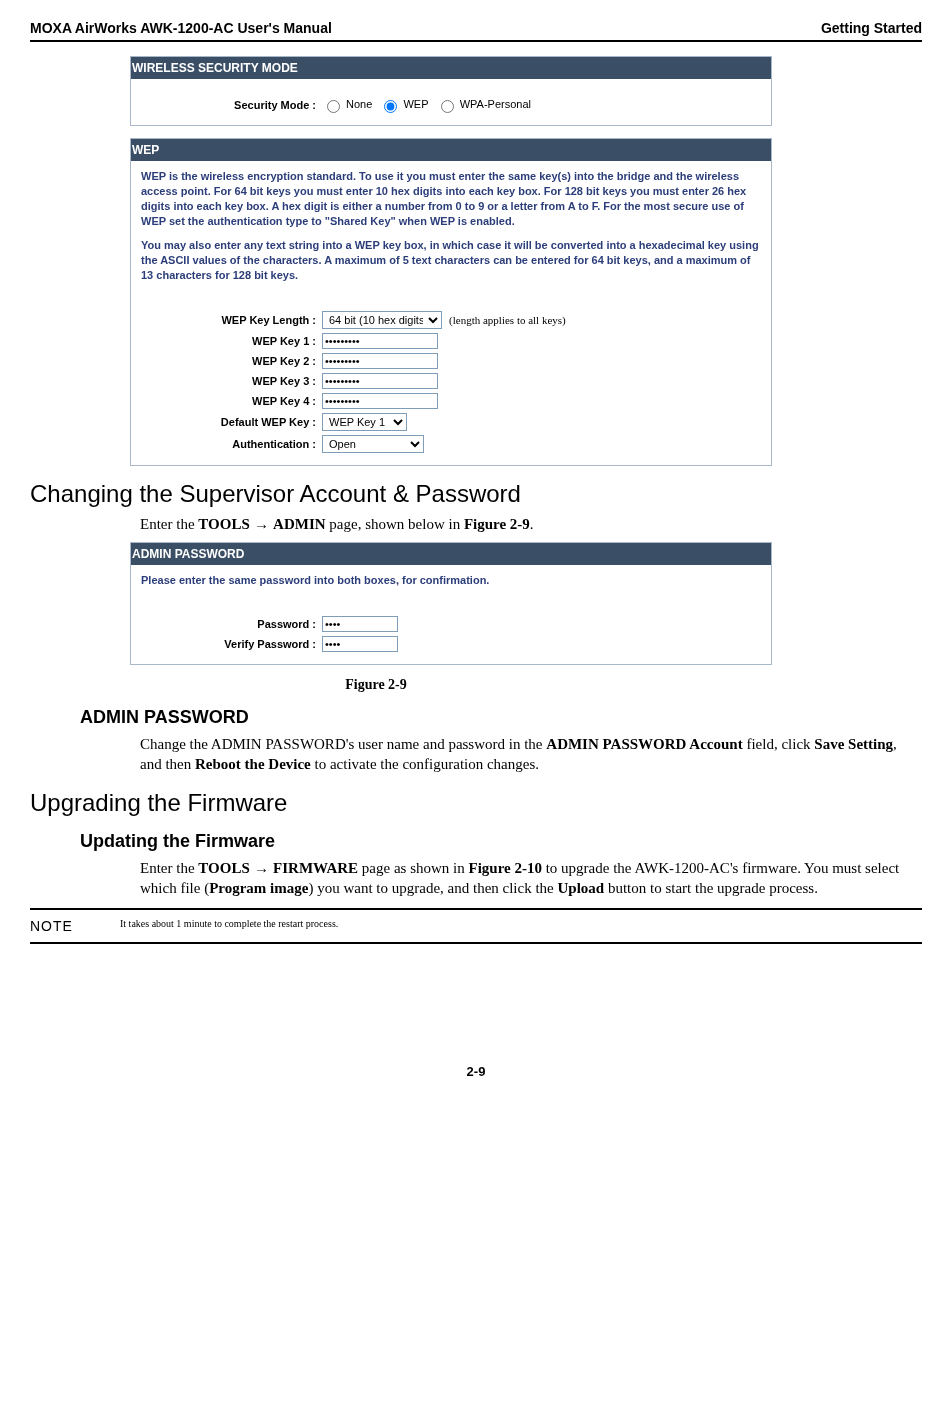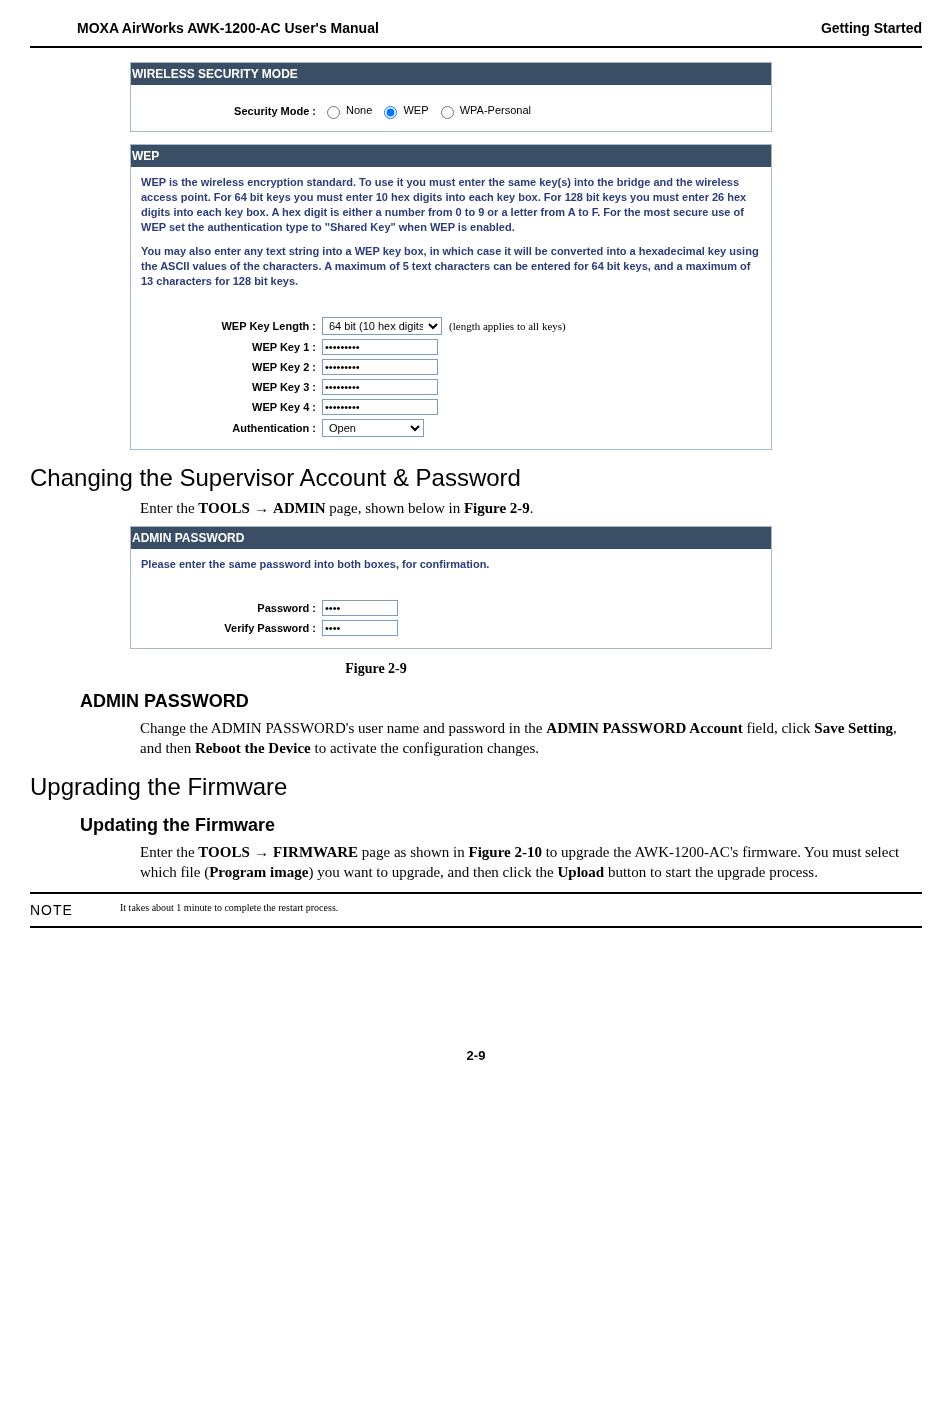--- a/index.html
+++ b/index.html
@@ -9,22 +9,21 @@
     font-size: 14px;
     color: #000;
     width: 892px;
   }
   .header-row {
     display: flex;
     justify-content: space-between;
     font-family: Arial, Helvetica, sans-serif;
     font-weight: bold;
     font-size: 14px;
-    padding-bottom: 10px;
-    margin-left: 47px;
+    padding-bottom: 4px;
   }
   .header-rule {
     border: none;
     border-top: 2px solid #000;
     margin: 0 0 14px 0;
   }
   .panel-wrap {
     margin-left: 100px;
     margin-right: 150px;
   }
@@ -174,20 +173,24 @@
       </div>
       <div class="form-row">
         <div class="form-label">WEP Key 3 :</div>
         <div class="form-ctrl"><input type="text" style="width: 110px;" value="•••••••••"></div>
       </div>
       <div class="form-row">
         <div class="form-label">WEP Key 4 :</div>
         <div class="form-ctrl"><input type="text" style="width: 110px;" value="•••••••••"></div>
       </div>
       <div class="form-row">
+        <div class="form-label">Default WEP Key :</div>
+        <div class="form-ctrl"><select style="width:85px;"><option>WEP Key 1</option></select></div>
+      </div>
+      <div class="form-row">
         <div class="form-label">Authentication :</div>
         <div class="form-ctrl"><select style="width:102px;"><option>Open</option></select></div>
       </div>
     </div>
   </div>
 </div>
 
 <h1 class="section">Changing the Supervisor Account &amp; Password</h1>
 <p class="body-p">
   <span>Enter the </span><b>TOOLS</b><b class="arrow"> → </b><b>ADMIN</b><span> page, shown below in </span><b>Figure 2-9</b><span>.</span>

